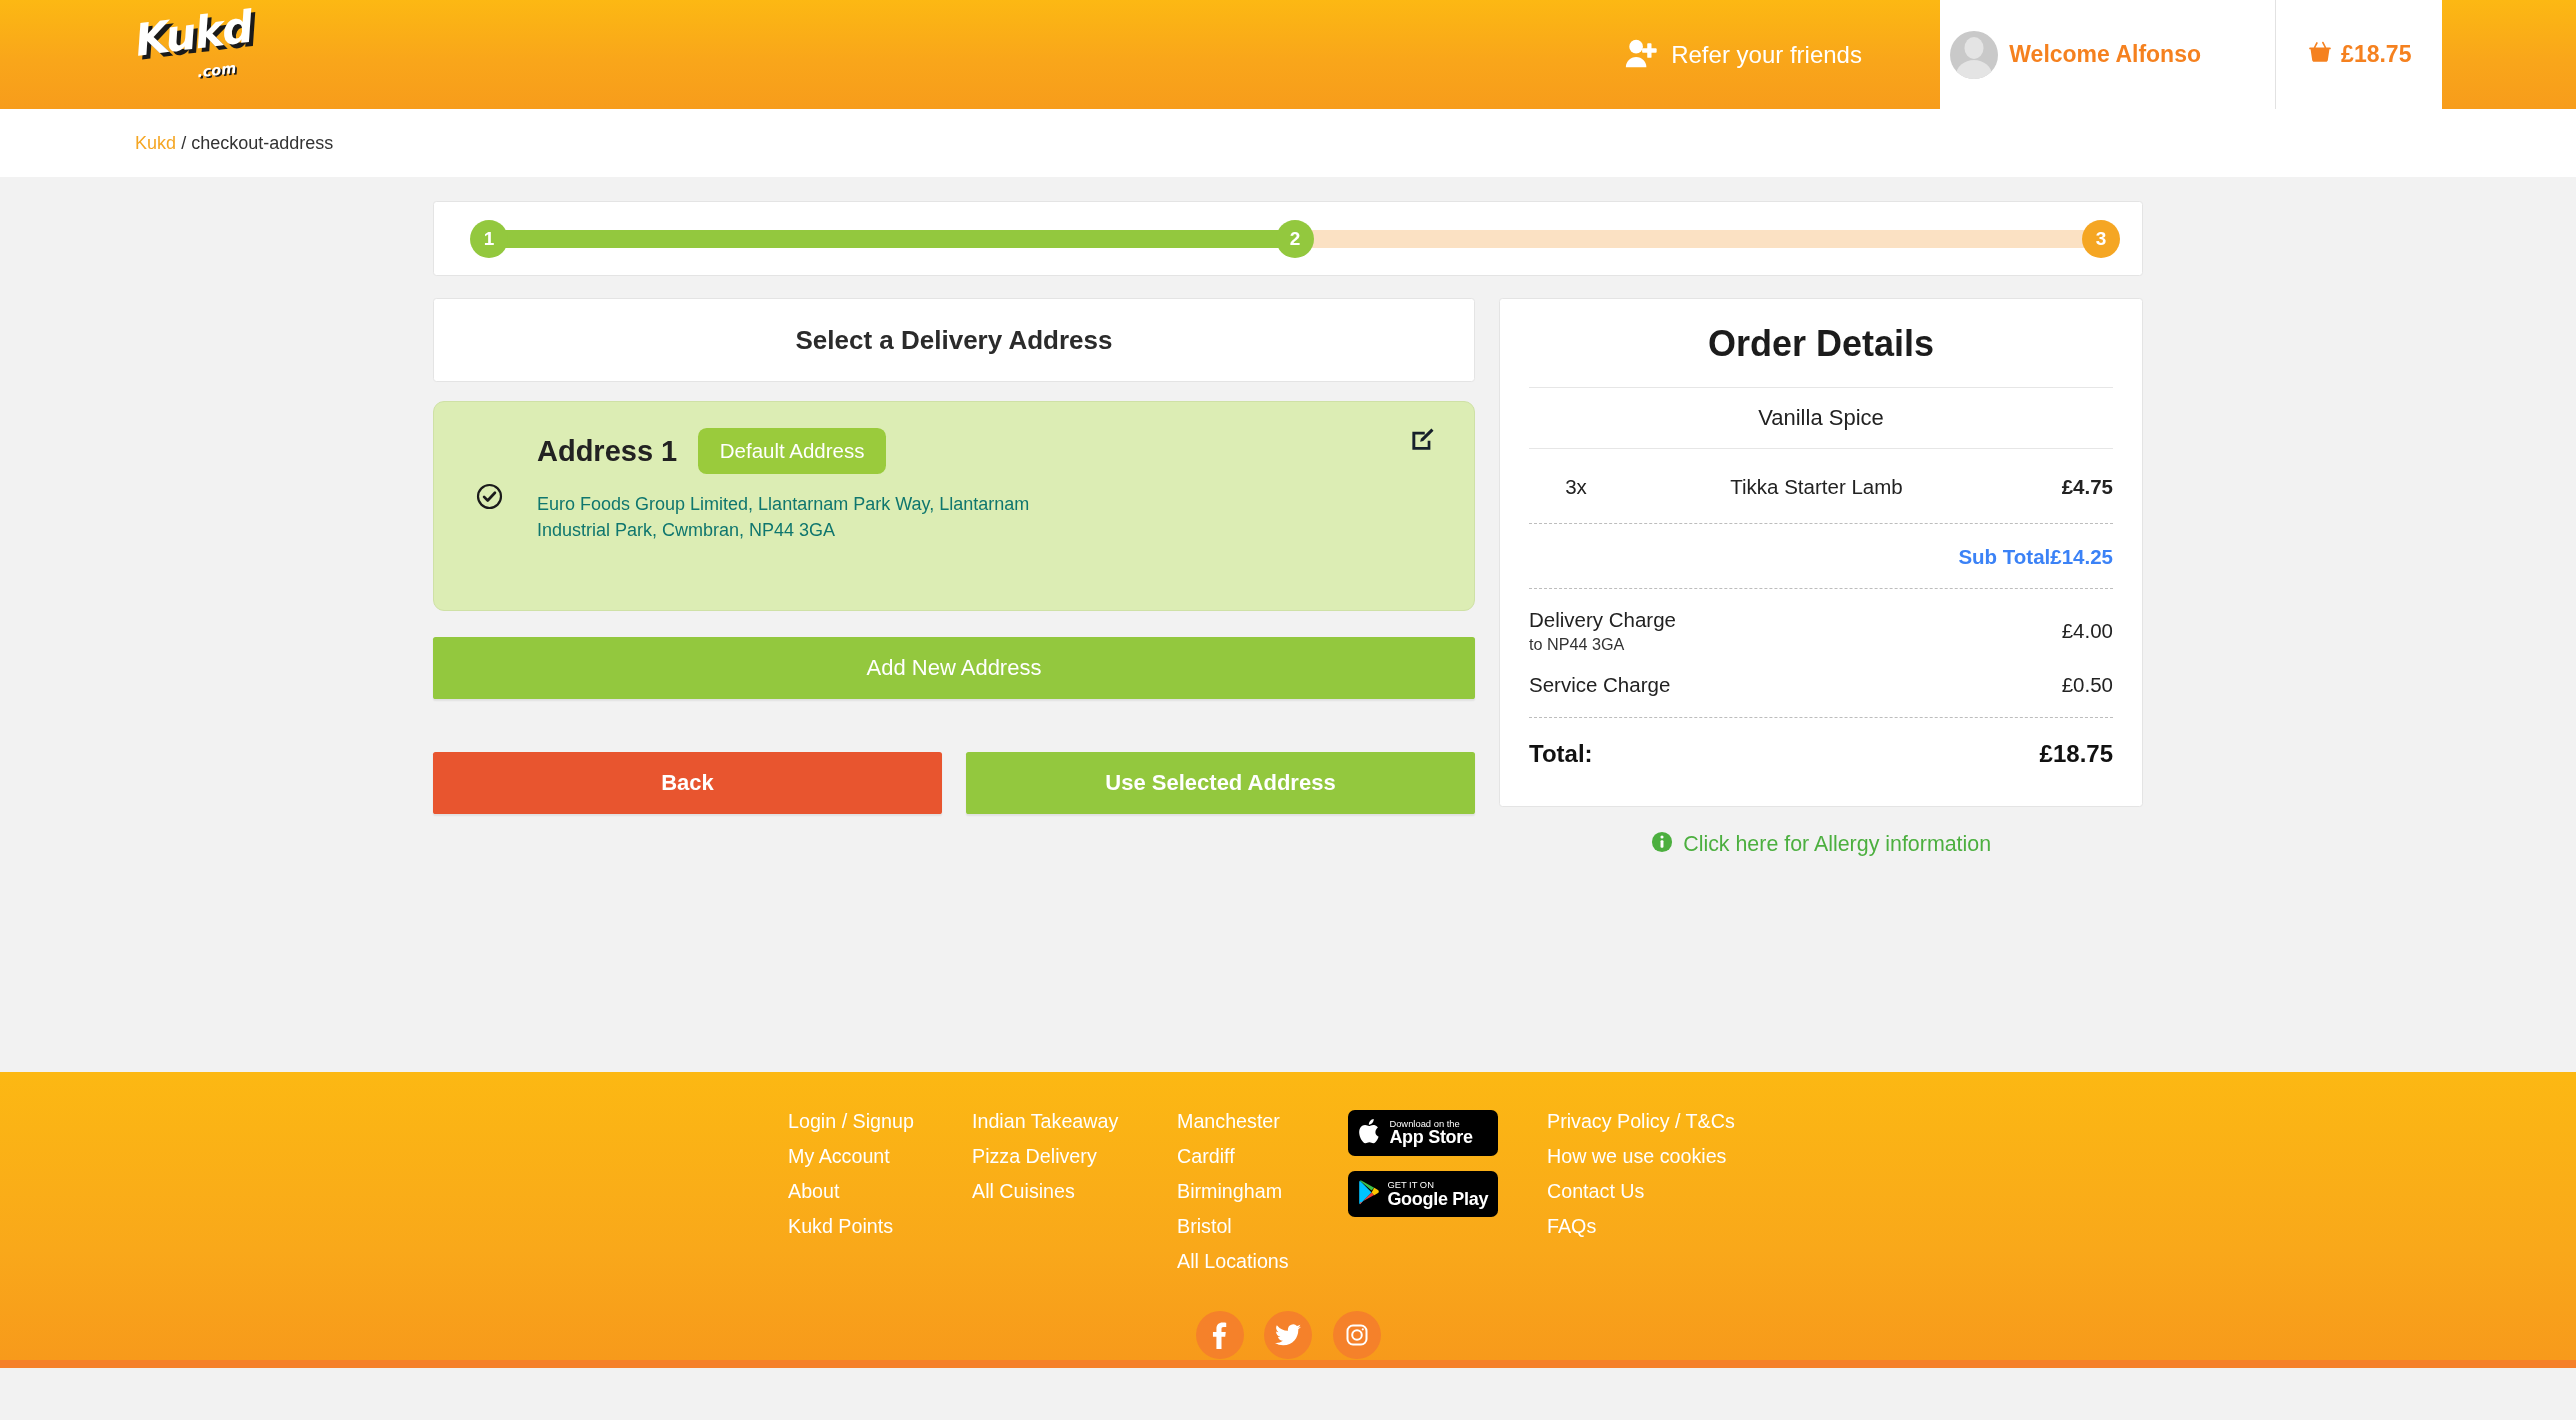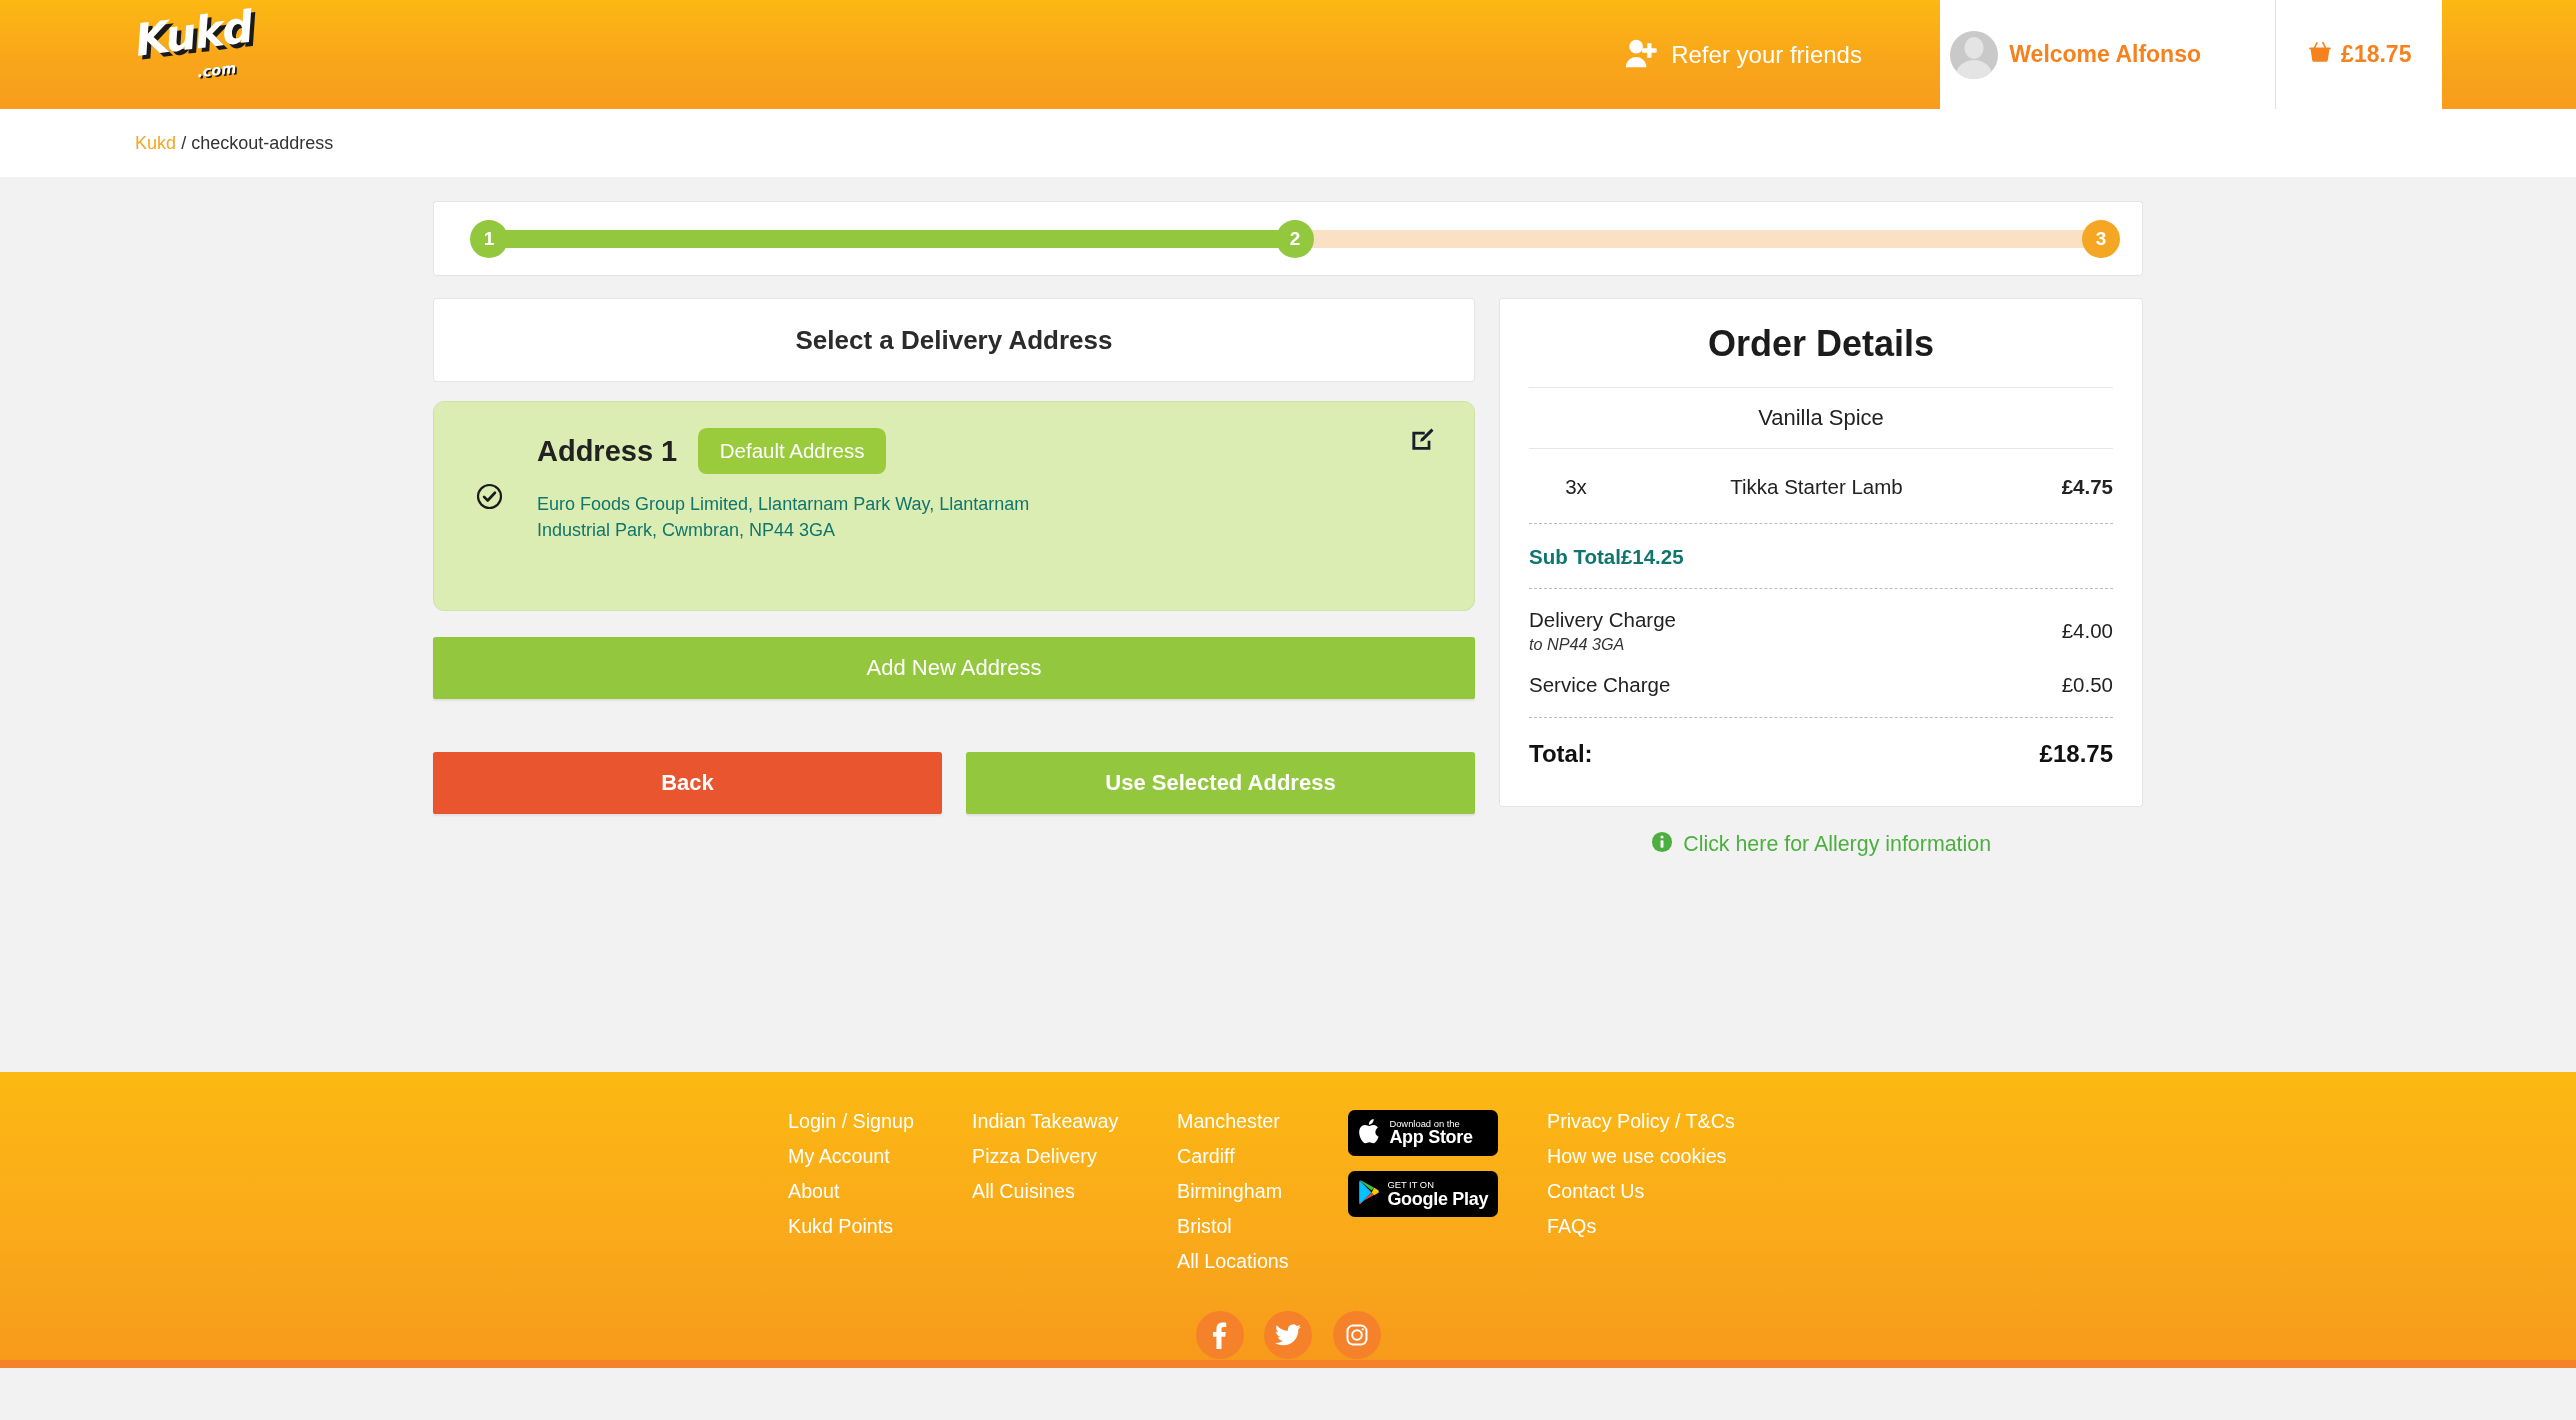--- a/index.html
+++ b/index.html
@@ -215,32 +215,32 @@
   .item-row {
     display: flex; align-items: center;
     padding: 26px 0 24px;
     border-bottom: 0.9px dashed #bdbdbd;
     font-size: 20.5px; color: #222;
   }
   .item-qty { width: 94px; text-align: center; }
   .item-name { flex: 1; text-align: center; }
   .item-price { width: 103px; text-align: right; font-weight: bold; }
   .sum-row {
-    display: flex; align-items: baseline; justify-content: flex-start;
+    display: flex; align-items: baseline; justify-content: flex-end;
     padding: 20.5px 0 19px;
     border-bottom: 0.9px dashed #bdbdbd;
-    font-size: 20.5px; color: #0f766e;
+    font-size: 20.5px; color: #3b82f6;
   }
   .sum-row .lbl { font-weight: bold; }
   .sum-row .val { font-weight: bold; }
   .sum-row-2 {
     display: flex; align-items: center; justify-content: space-between;
     padding: 19px 0 6.8px; font-size: 20.5px; color: #222;
   }
-  .sum-sub { font-size: 16.2px; font-style: italic; color: #333; margin-top: 3.4px; }
+  .sum-sub { font-size: 16.2px; color: #333; margin-top: 3.4px; }
   .sum-row-3 {
     display: flex; align-items: center; justify-content: space-between;
     padding: 12px 0 20.5px; font-size: 20.5px; color: #222;
     border-bottom: 0.9px dashed #bdbdbd;
   }
   .total-row {
     display: flex; align-items: center; justify-content: space-between;
     padding: 22px 0 8.6px; font-size: 24px; font-weight: bold; color: #111;
   }
   .allergy {

